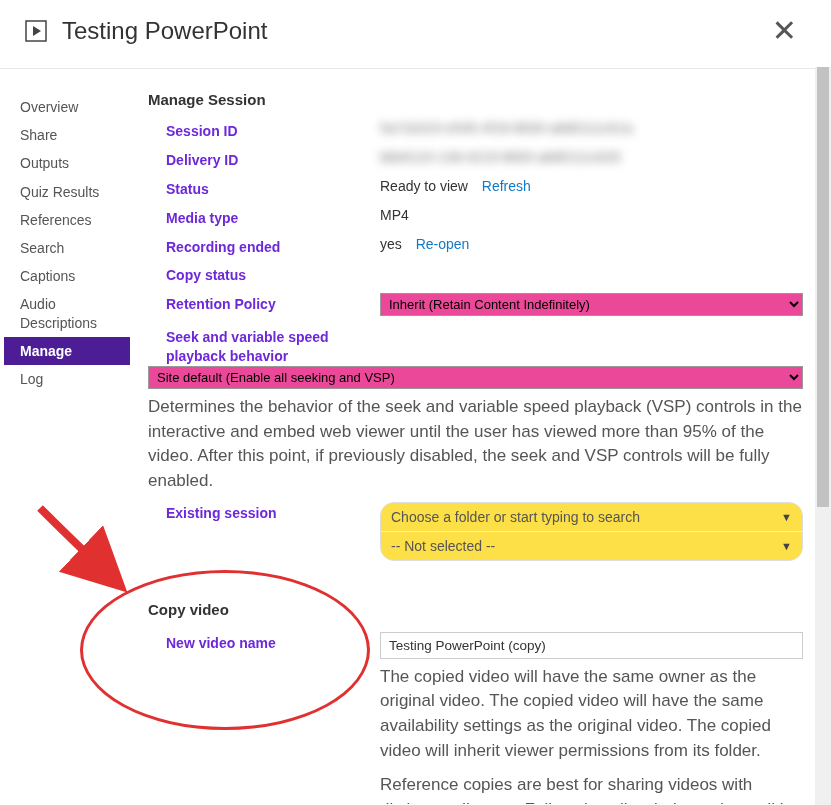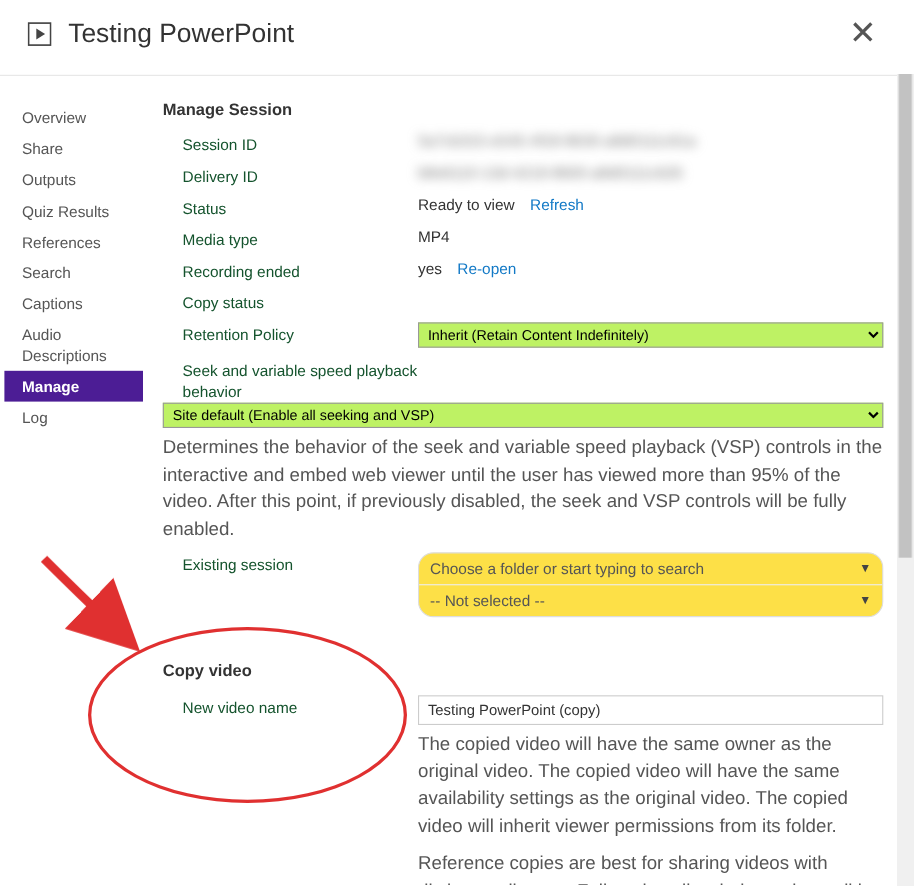--- a/index.html
+++ b/index.html
@@ -15,24 +15,24 @@
 .sidebar { width: 130px; flex-shrink: 0; padding-top: 24px; padding-left: 4px; }
 .sidebar-item { padding: 5px 16px 5px 16px; color: #555; cursor: pointer; line-height: 1.3; }
 .sidebar-item.active { background: #4c1d95; color: #fff; font-weight: 700; }
 
 .content { flex: 1; padding: 22px 28px 12px 18px; }
 
 .section-heading { font-size: 15px; font-weight: 700; color: #333; margin-bottom: 12px; }
 .section-heading.sub { margin-top: 50px; }
 
 .field-row { display: flex; align-items: flex-start; margin-bottom: 8px; }
-.field-label { width: 232px; flex-shrink: 0; padding-left: 18px; color: #14532d; padding-top: 2px; line-height: 1.35; }
+.field-label { width: 232px; flex-shrink: 0; padding-left: 18px; color: #6d28d9; padding-top: 2px; line-height: 1.35; font-weight: bold; }
 .field-value { flex: 1; color: #333; }
 .field-value .link { color: #1279c6; cursor: pointer; margin-left: 10px; }
-.field-value select { width: 100%; border: 1px solid #999; padding: 2px 4px; font-family: inherit; font-size: 13px; background: #bef264; }
+.field-value select { width: 100%; border: 1px solid #999; padding: 2px 4px; font-family: inherit; font-size: 13px; background: #ec4899; }
 .helper-text { font-size: 17px; color: #555; line-height: 1.45; margin-top: 6px; }
 .blurred { filter: blur(5px); color: #777; user-select: none; }
 
 .text-input { width: 100%; border: 1px solid #ccc; padding: 5px 8px; font-family: inherit; font-size: 13.5px; color: #333; }
 
 .session-select { width: 100%; border: 1px solid #ddd; border-radius: 14px; background: #fde047; }
 .session-select-row { display: flex; align-items: center; padding: 6px 10px; justify-content: space-between; color: #555; }
 .session-select-row:first-child { border-bottom: 1px solid #eee; }
 .caret { font-size: 11px; color: #444; }
 

